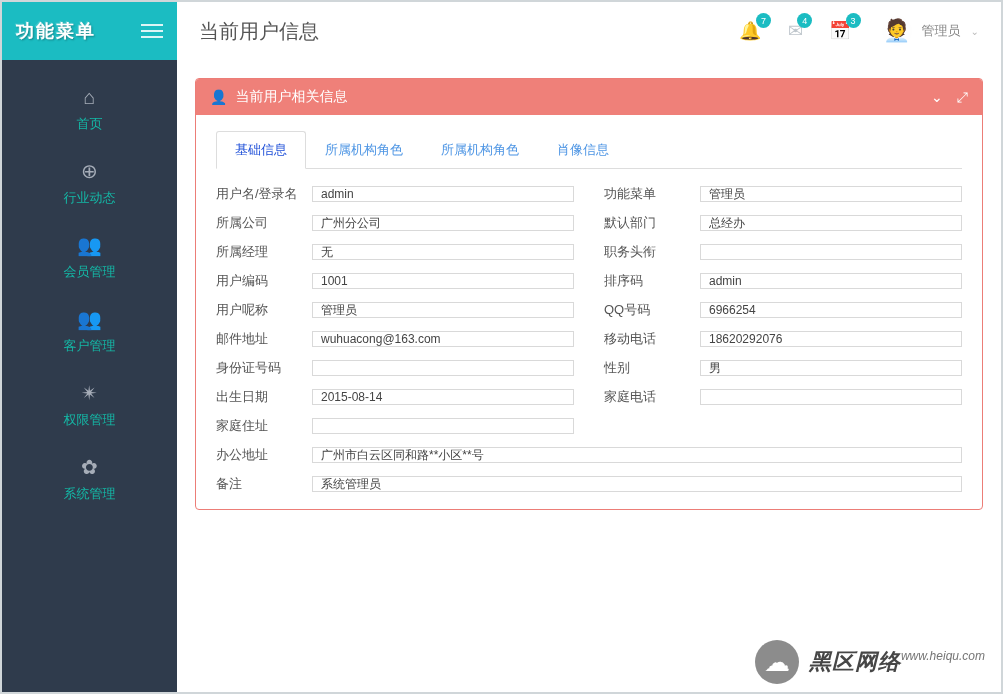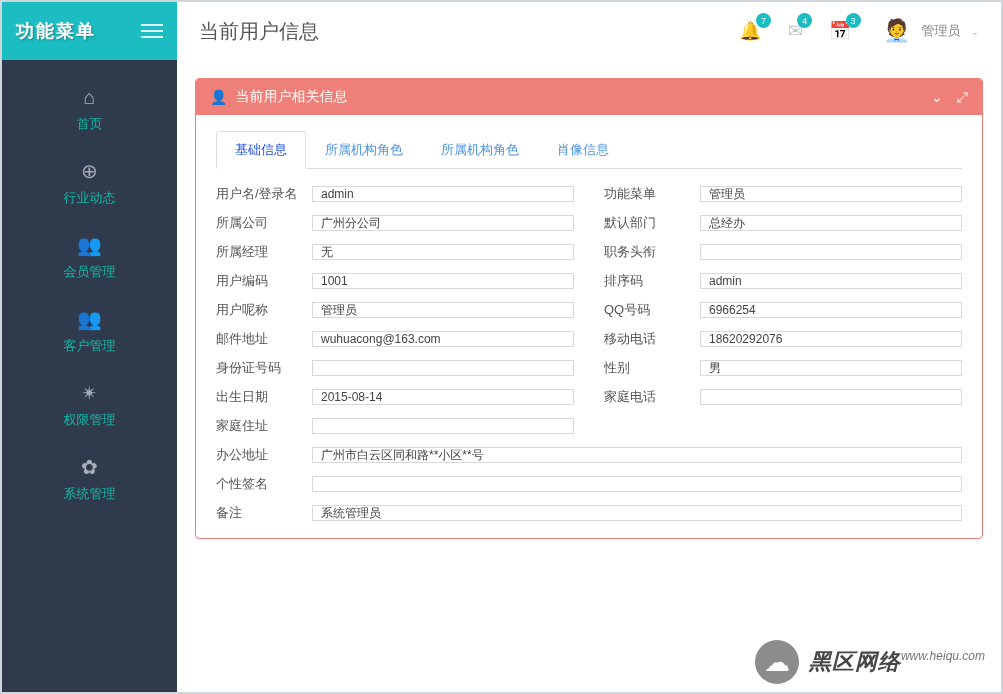--- a/index.html
+++ b/index.html
@@ -207,24 +207,20 @@
               </div>
             <div class="form-row">
                 <div class="form-label">家庭住址</div>
                 <input class="form-input" value="" style="">
               </div>
             <div class="form-row full">
                 <div class="form-label">办公地址</div>
                 <input class="form-input" value="广州市白云区同和路**小区**号" style="">
               </div>
             <div class="form-row full">
-                <div class="form-label">个性签名</div>
-                <input class="form-input" value="" style="">
-              </div>
-            <div class="form-row full">
                 <div class="form-label">备注</div>
                 <input class="form-input" value="系统管理员" style="">
               </div>
           </div>
         </div>
       </div>
     </div>
   </div>
 </div>
 

